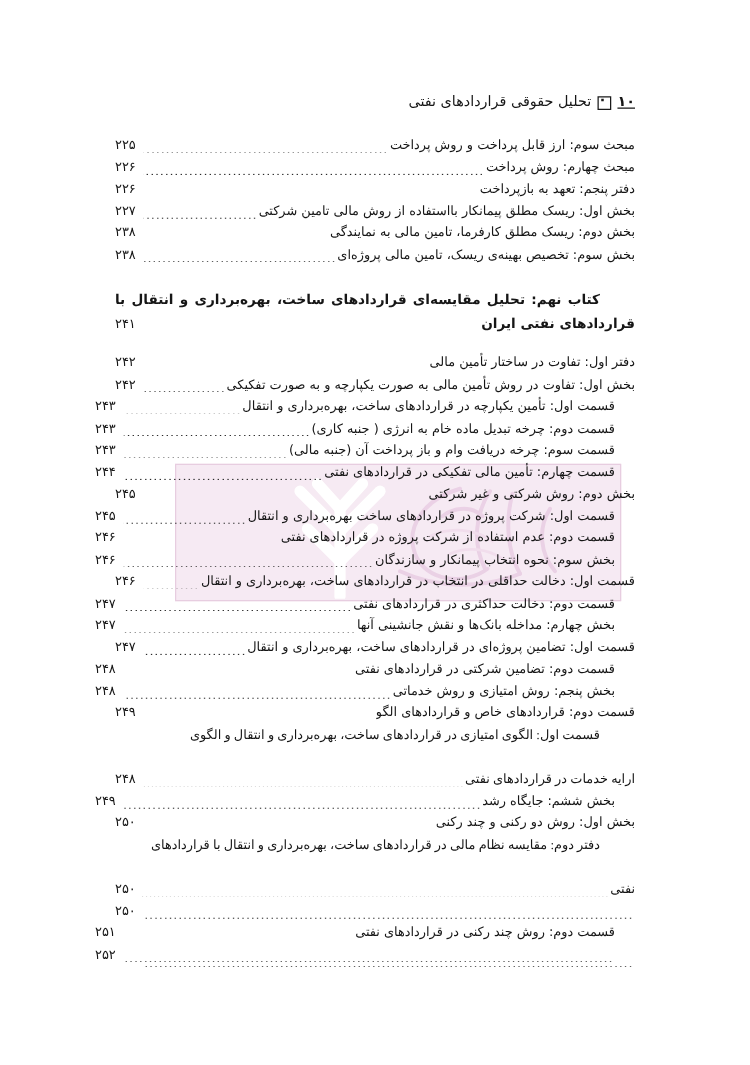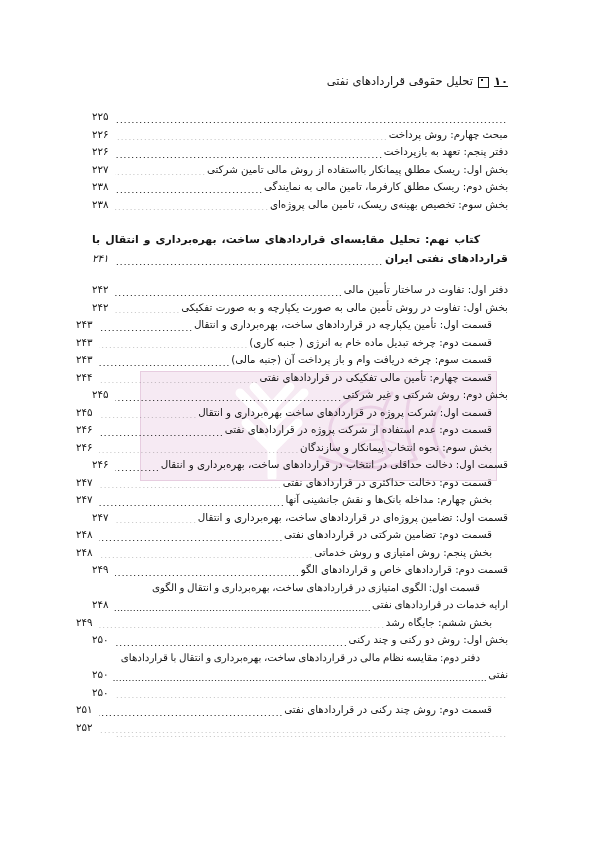--- a/index.html
+++ b/index.html
@@ -192,21 +192,20 @@
     font-weight: 400;
     color: #2a2a2a;
     white-space: nowrap;
   }
   .toc-head .head-line2 .e-page {
     flex: 0 0 auto;
     font-weight: 400;
     font-size: 10.3px;
     min-width: 20px;
     text-align: left;
-    font-style: italic;
   }
 
   
   .toc-wrap {
     position: relative;
     z-index: 2;
     font-size: 10.3px;
     line-height: 17.5px;
     font-family: Liberation Serif, serif;
   }
@@ -214,21 +213,21 @@
     display: block;
     text-align: right;
     padding-right: 28px;
   }
   .toc-wrap .wrap-line2 {
     display: flex;
     flex-direction: row;
     align-items: baseline;
     width: 100%;
   }
-  .toc-wrap .wrap-line2 .e-title { flex: 0 1 auto; }
+  .toc-wrap .wrap-line2 .e-title { flex: 0 1 auto; margin-top: 18px; }
   .toc-wrap .wrap-line2 .e-dots {
     flex: 1 1 auto;
     height: 1px;
     position: relative;
     overflow: hidden;
     margin: 0 1px 3px;
     align-self: flex-end;
   }
   .toc-wrap .wrap-line2 .e-dots::before {
     content: "..............................................................................................................................................................................";
@@ -279,20 +278,21 @@
       <g fill="none" stroke="#f0dbeb" stroke-width="2.2" stroke-linecap="round">
         <path d="M190 56 C206 48 226 50 240 60"></path>
         <path d="M206 70 C220 64 236 66 248 74"></path>
       </g>
     </svg>
   </div>
 
   <div class="toc">
 
     <div class="toc-entry lvl-1">
+      <span class="e-title">مبحث سوم: ارز قابل پرداخت و روش پرداخت</span>
       <span class="e-dots"></span>
       <span class="e-page">۲۲۵</span>
     </div>
     <div class="toc-entry lvl-1">
       <span class="e-title">مبحث چهارم: روش پرداخت</span>
       <span class="e-dots"></span>
       <span class="e-page">۲۲۶</span>
     </div>
     <div class="toc-entry lvl-1">
       <span class="e-title">دفتر پنجم: تعهد به بازپرداخت</span>

